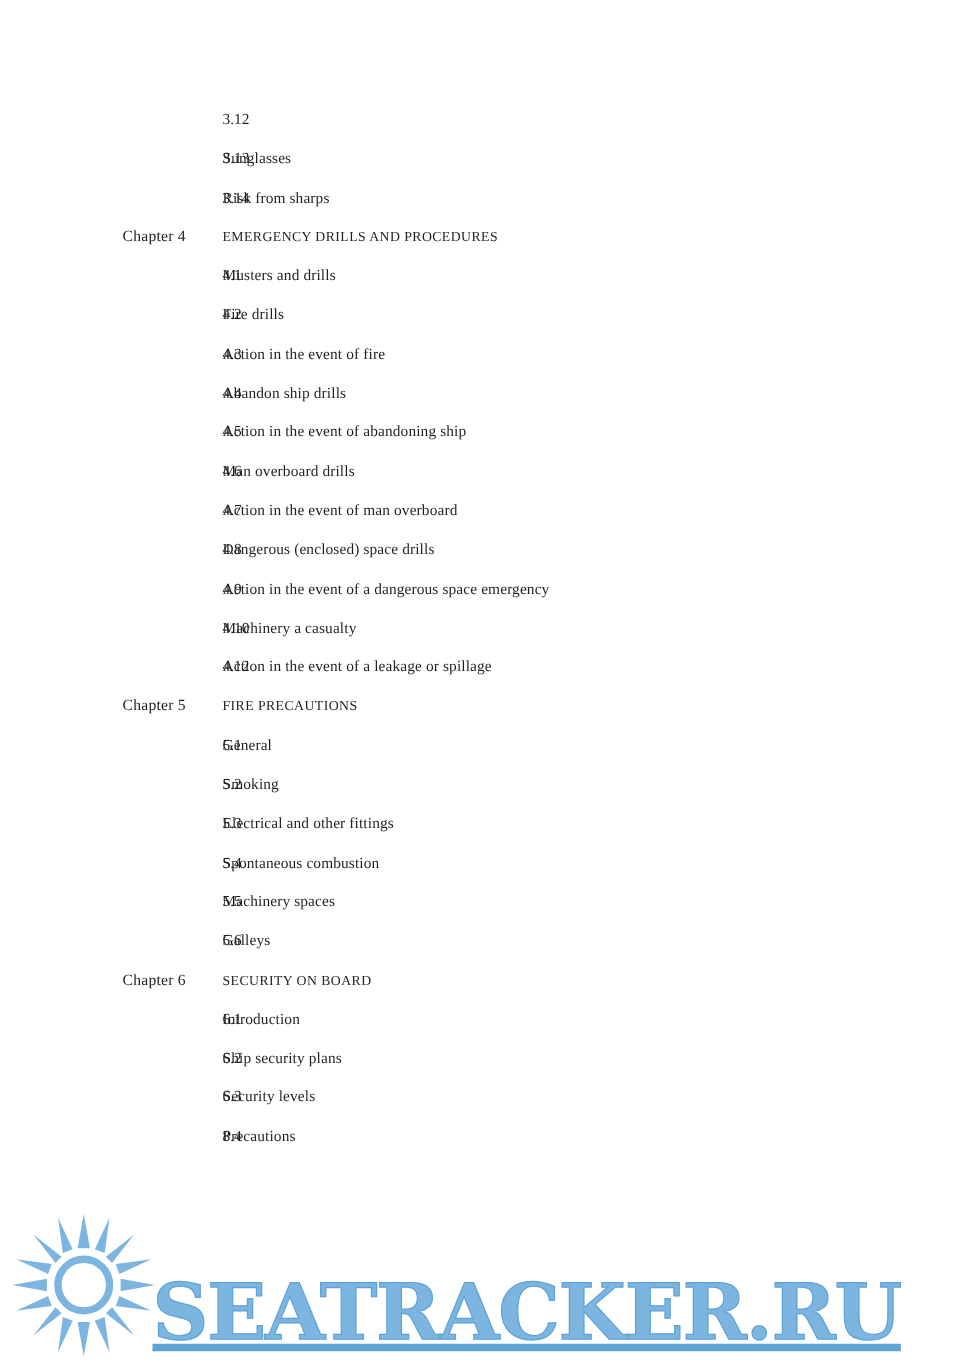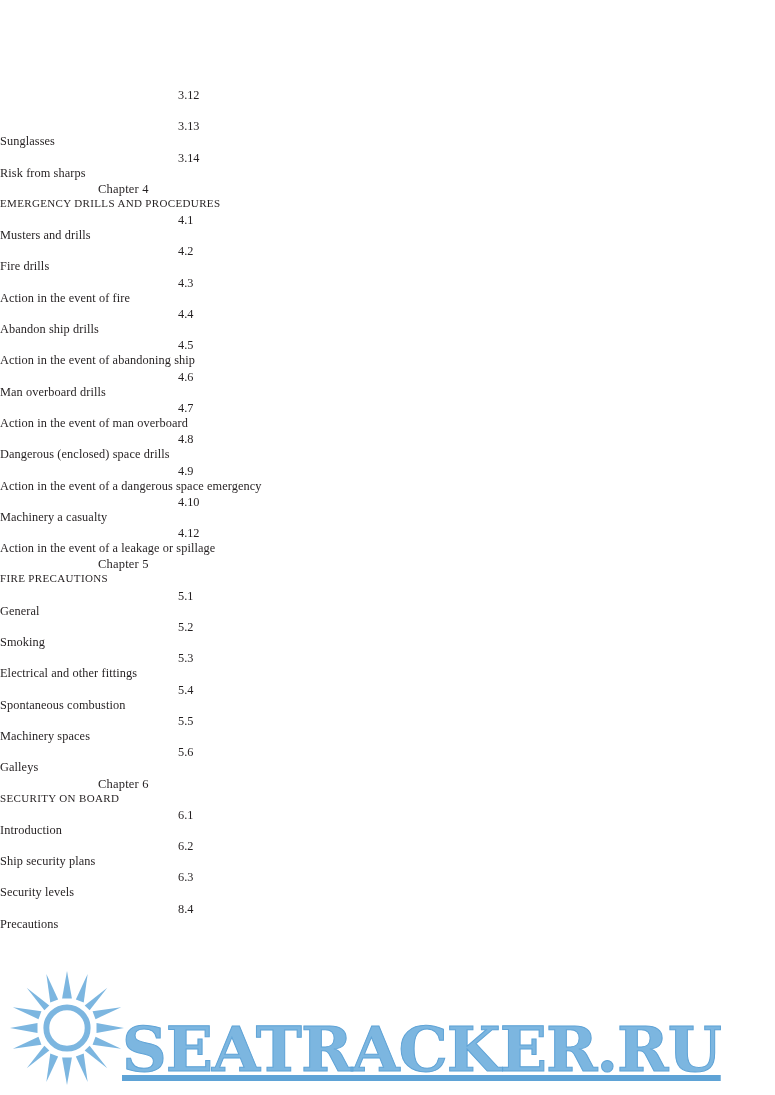--- a/index.html
+++ b/index.html
@@ -28,21 +28,20 @@
     left: 0;
     top: 88px;
     width: 775px;
   }
 
   .toc-row {
     display: flex;
     align-items: baseline;
     width: 100%;
     height: 31.3px;
-    flex-direction: column;
   }
 
   
   .row-chapter .col-label {
     width: 178px;
     padding-left: 98px;
     font-size: 12.5px;
     letter-spacing: 0.2px;
     white-space: nowrap;
   }

